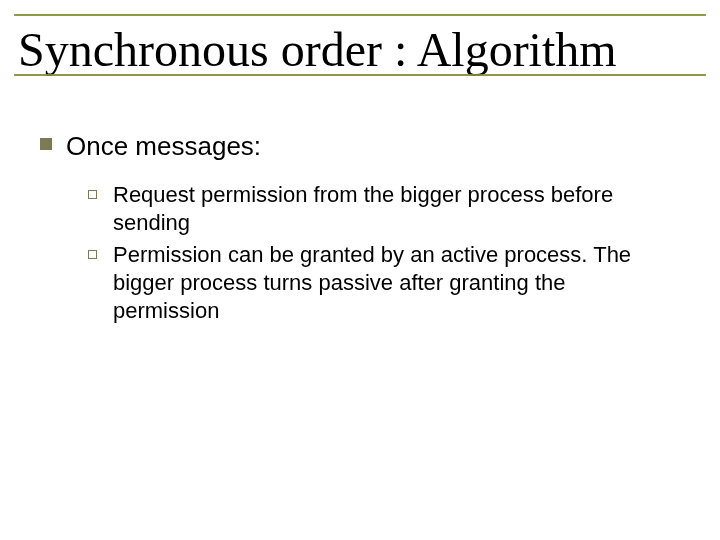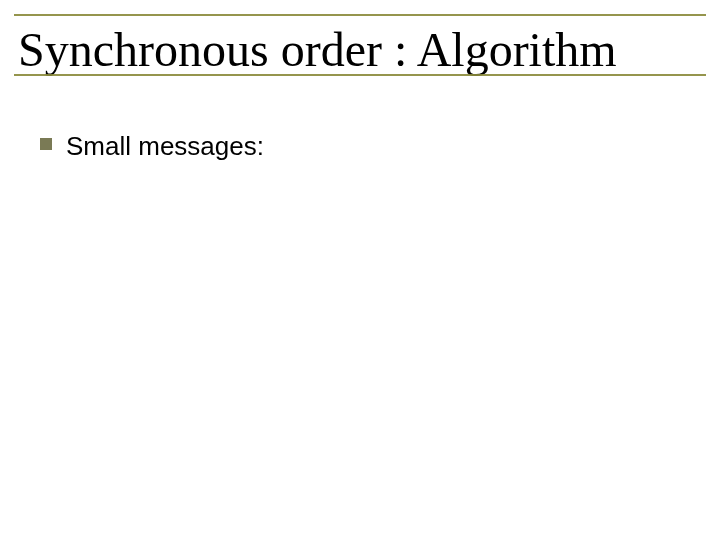--- a/index.html
+++ b/index.html
@@ -100,25 +100,33 @@
 <div class="slide">
 
   <div class="rule-top"></div>
   <div class="title">Synchronous order : Algorithm</div>
   <div class="rule-bottom"></div>
 
   <div class="content">
 
     <div class="bullet-l1">
       <div class="marker"></div>
-      <div class="text">Small messages:</div>
+      <div class="text">Once messages:</div>
     </div>
 
     <div class="sub-list">
 
+      <div class="bullet-l2">
+        <div class="marker"></div>
+        <div class="text">Request permission from the bigger process before sending</div>
+      </div>
 
+      <div class="bullet-l2">
+        <div class="marker"></div>
+        <div class="text">Permission can be granted by an active process. The bigger process turns passive after granting the permission</div>
+      </div>
 
 
     </div>
 
   </div>
 
 </div>
 
 </body></html>

